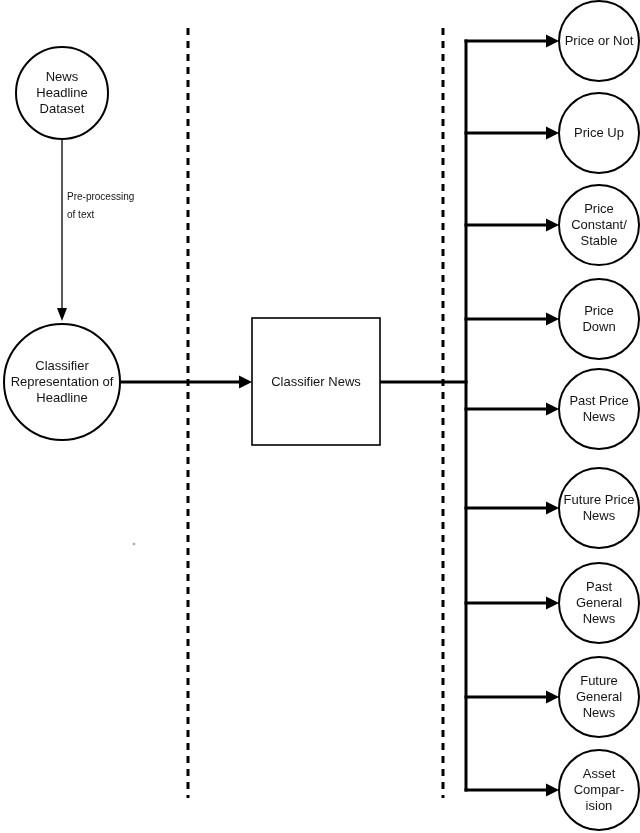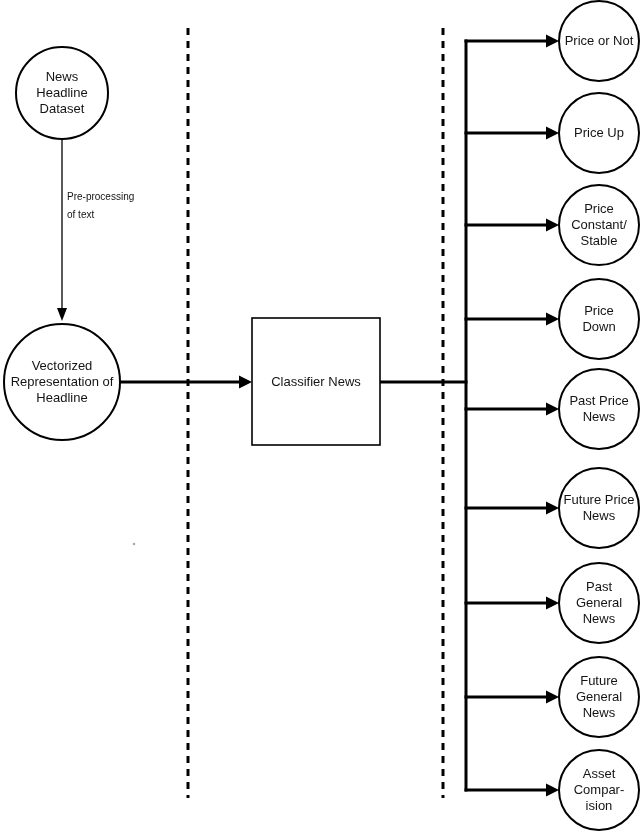--- a/index.html
+++ b/index.html
@@ -100,21 +100,21 @@
     <circle cx="134" cy="544" r="1.3" fill="#aaaaaa"></circle>
   </svg>
 
   <div class="node-label" style="left:16px; top:47px; width:92px; height:92px;">News
 Headline
 Dataset</div>
 
   <div class="edge-label" style="left:67px; top:188px; width:112px;">Pre-processing
 of text</div>
 
-  <div class="node-label" style="left:2px; top:324px; width:120px; height:116px;">Vectorized
+  <div class="node-label" style="left:2px; top:324px; width:120px; height:116px;">Classifier
 Representation of
 Headline</div>
 
   <div class="node-label" style="left:252px; top:318px; width:128px; height:127px;">Classifier News</div>
 
   <div class="node-label" style="left:553px; top:1px;   width:92px; height:80px;">Price or Not</div>
   <div class="node-label" style="left:553px; top:93px;  width:92px; height:80px;">Price Up</div>
   <div class="node-label" style="left:553px; top:185px; width:92px; height:80px;">Price
 Constant/
 Stable</div>

